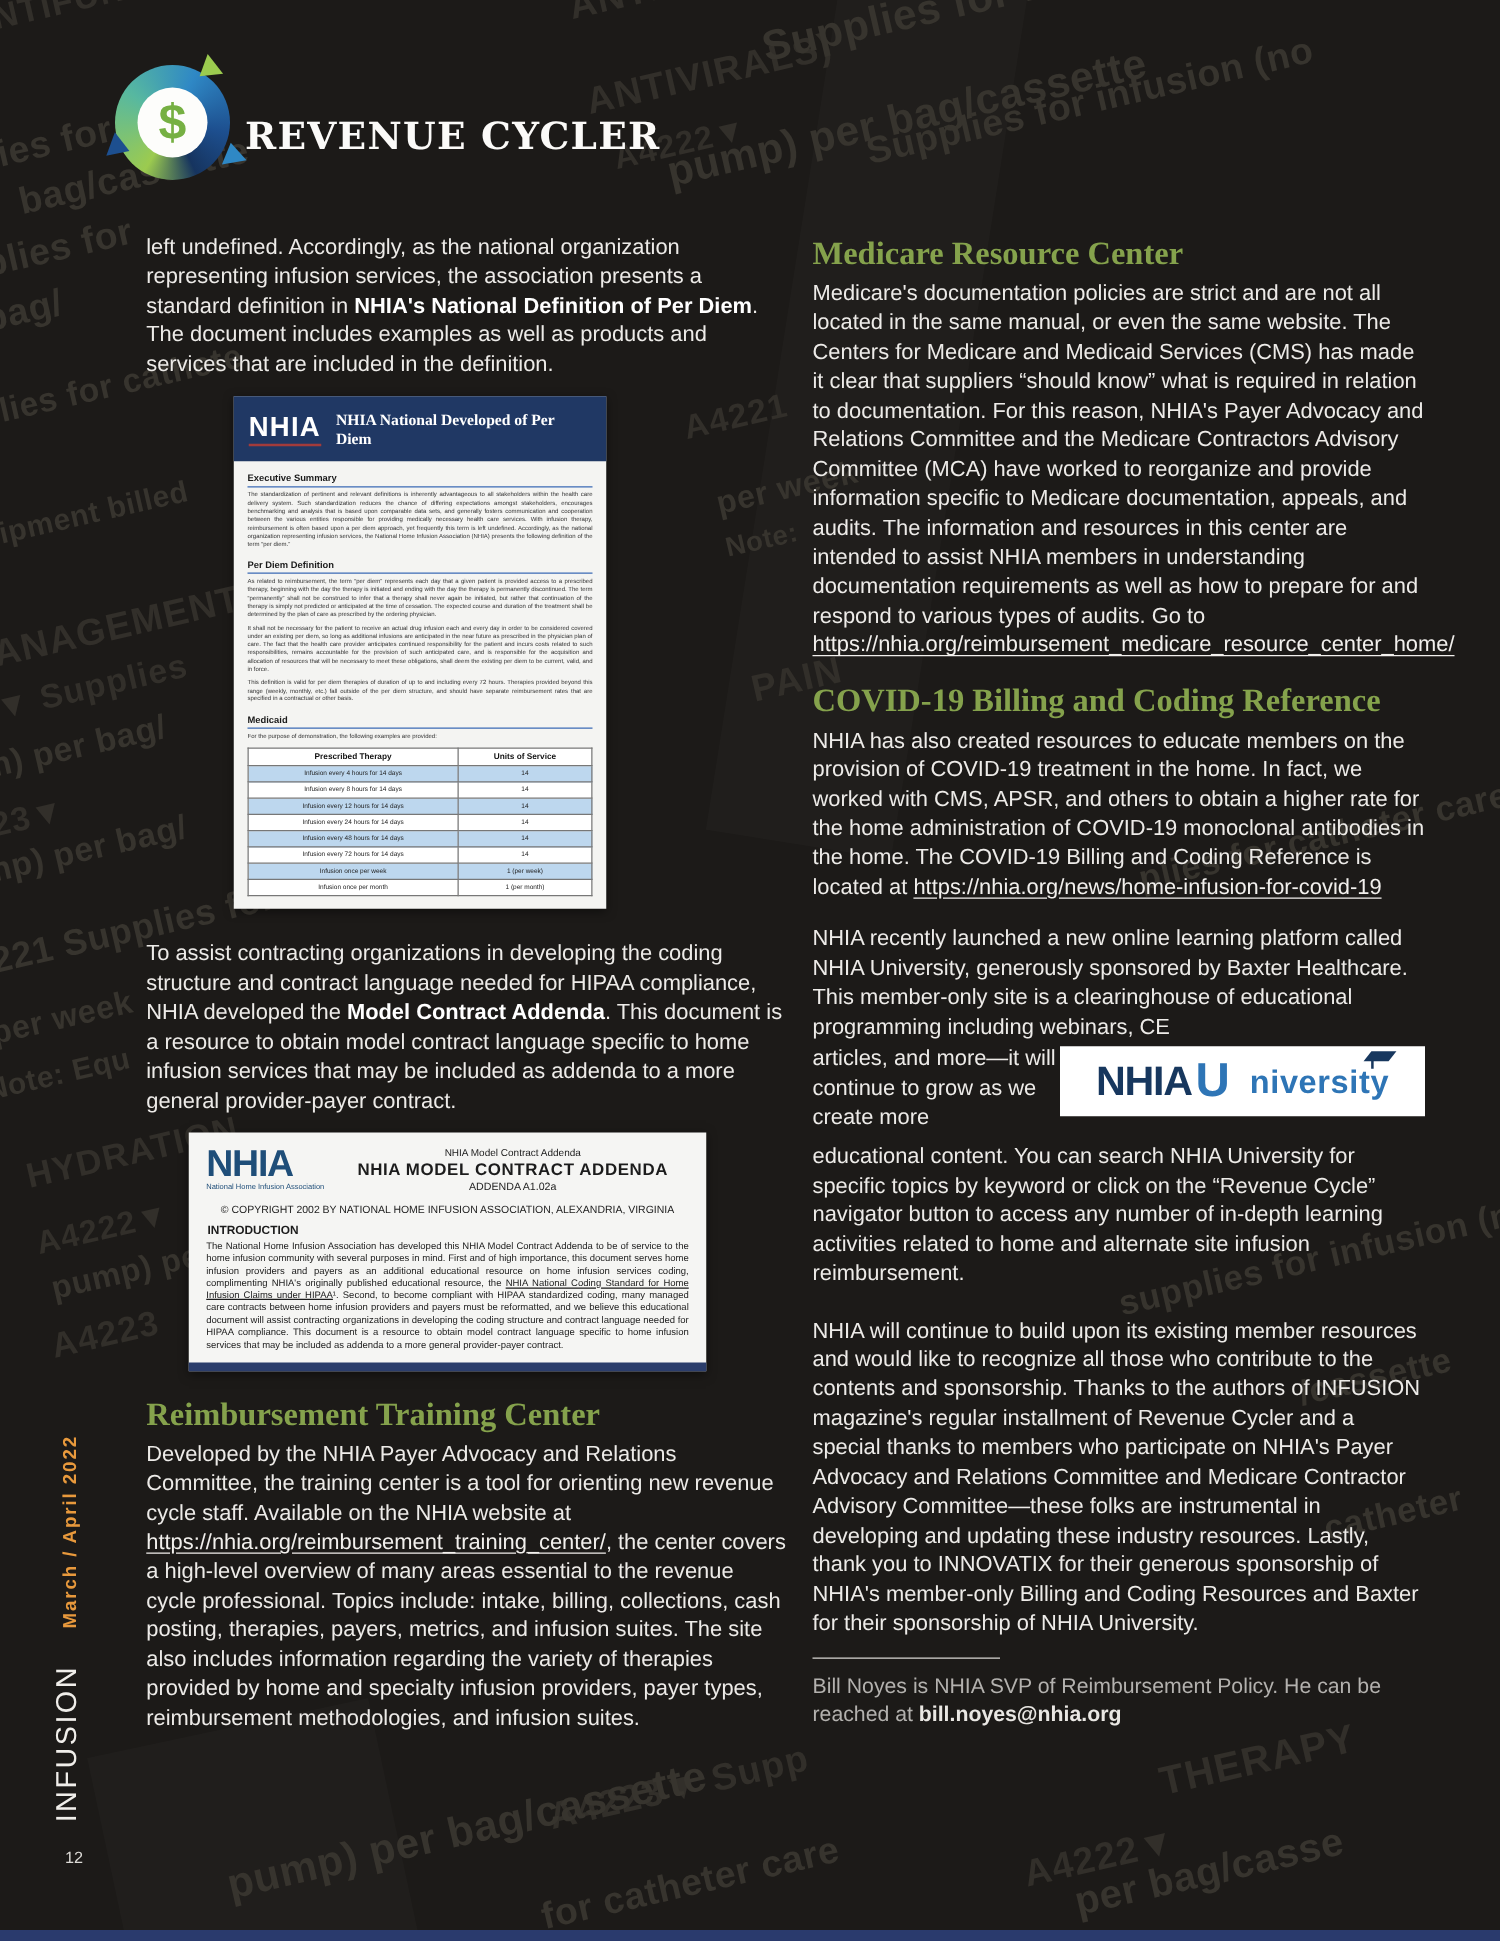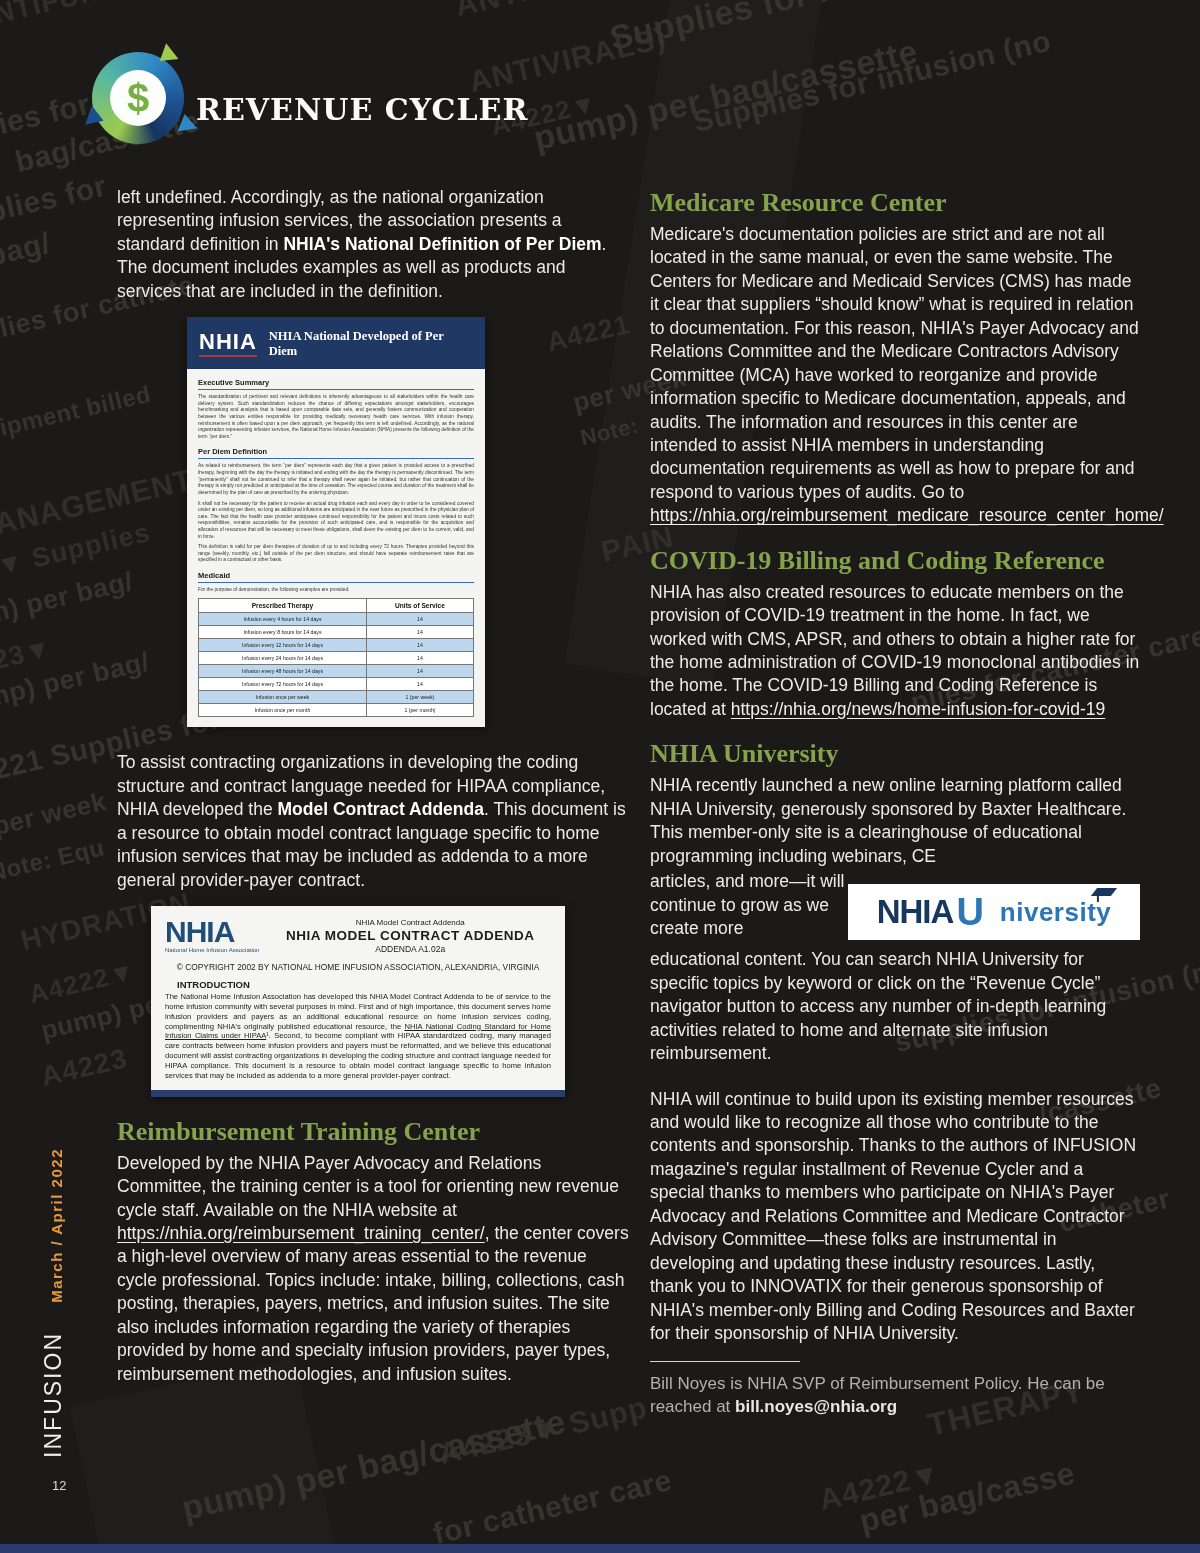--- a/index.html
+++ b/index.html
@@ -47,24 +47,24 @@
   .doc2{margin:4px 0 20px 34px;width:386px;background:#f5f5f3;color:#1c1c1c;padding:12px 14px 9px;
         border-bottom:7px solid #2b3d6b;box-shadow:0 2px 8px rgba(0,0,0,.5);}
   .doc2-top{display:flex;align-items:flex-start;gap:10px;}
   .nhia-blue{color:#1f4e79;font-weight:800;font-size:30px;line-height:.9;letter-spacing:-1px;}
   .nhia-sub{color:#1f4e79;font-size:6px;margin-top:2px;}
   .doc2-titles{flex:1;text-align:center;}
   .d2-small{font-size:8px;}
   .d2-main{font-size:13.5px;font-weight:700;letter-spacing:.5px;margin-top:1px;}
   .d2-ver{font-size:8.5px;margin-top:1px;}
   .d2-copy{text-align:center;font-size:8.4px;margin:8px 0 7px;}
-  .d2-ih{font-size:9.5px;font-weight:700;margin:0 12px 2px;}
+  .d2-ih{font-size:9.5px;font-weight:700;margin:0 1px 2px;}
   .d2-body{font-size:7.6px;line-height:1.3;text-align:justify;margin:0;}
   
-  .uni-row{display:flex;justify-content:space-between;align-items:flex-end;margin-bottom:8px;}
+  .uni-row{display:flex;justify-content:space-between;align-items:flex-start;margin-bottom:8px;}
   .uni-wraptext{width:198px;font-size:17.5px;line-height:1.34;}
   .uni-logo{position:relative;width:292px;height:56px;background:#fff;display:flex;align-items:center;justify-content:center;margin-top:2px;}
   .uni-nhia{color:#17375e;font-weight:800;font-size:33px;letter-spacing:-1px;}
   .uni-u{color:#2e75b6;font-weight:800;font-size:38px;margin-left:3px;}
   .uni-rest{color:#2e75b6;font-weight:700;font-size:26px;letter-spacing:.5px;margin-left:16px;}
   .cap{position:absolute;right:26px;top:4px;width:20px;height:8px;background:#17375e;transform:skewX(-38deg);}
   .cap:after{content:"";position:absolute;left:8px;top:7px;width:2px;height:7px;background:#17375e;transform:skewX(38deg);}
   
   .foot-rule{width:150px;border:0;border-top:1.5px solid #d8d6d2;margin:16px 0 10px;}
   .footnote{color:#b3b1ae;font-size:17px;line-height:1.36;margin:0;}
@@ -222,21 +222,20 @@
     <p class="body"><span>Developed by the NHIA Payer Advocacy and Relations Committee, the training center is a tool for orienting new revenue cycle staff. Available on the NHIA website at </span><a class="link" href="#">https://nhia.org/reimbursement_training_center/</a><span>, the center covers a high-level overview of many areas essential to the revenue cycle professional. Topics include: intake, billing, collections, cash posting, therapies, payers, metrics, and infusion suites. The site also includes information regarding the variety of therapies provided by home and specialty infusion providers, payer types, reimbursement methodologies, and infusion suites.</span></p>
   </div>
 
   <div class="col-right">
     <h3 class="green-h">Medicare Resource Center</h3>
     <p class="body" style="margin-bottom:18px;"><span>Medicare's documentation policies are strict and are not all located in the same manual, or even the same website. The Centers for Medicare and Medicaid Services (CMS) has made it clear that suppliers “should know” what is required in relation to documentation. For this reason, NHIA's Payer Advocacy and Relations Committee and the Medicare Contractors Advisory Committee (MCA) have worked to reorganize and provide information specific to Medicare documentation, appeals, and audits. The information and resources in this center are intended to assist NHIA members in understanding documentation requirements as well as how to prepare for and respond to various types of audits. Go to </span><a class="link" href="#">https://nhia.org/reimbursement_medicare_resource_center_home/</a></p>
 
     <h3 class="green-h">COVID-19 Billing and Coding Reference</h3>
     <p class="body" style="margin-bottom:18px;"><span>NHIA has also created resources to educate members on the provision of COVID-19 treatment in the home. In fact, we worked with CMS, APSR, and others to obtain a higher rate for the home administration of COVID-19 monoclonal antibodies in the home. The COVID-19 Billing and Coding Reference is located at </span><a class="link" href="#">https://nhia.org/news/home-infusion-for-covid-19</a></p>
 
-    <h3 class="green-h">NHIA University</h3>
     <p class="body" style="margin-bottom:2px;">NHIA recently launched a new online learning platform called NHIA University, generously sponsored by Baxter Healthcare. This member-only site is a clearinghouse of educational programming including webinars, CE</p>
     <div class="uni-row">
       <div class="uni-wraptext">articles, and more—it will continue to grow as we create more</div>
       <div class="uni-logo">
         <span class="uni-nhia">NHIA</span>
           <span class="uni-u">U</span>
           <span class="uni-rest">niversity</span>
         <span class="cap"></span>
       </div>
     </div>

